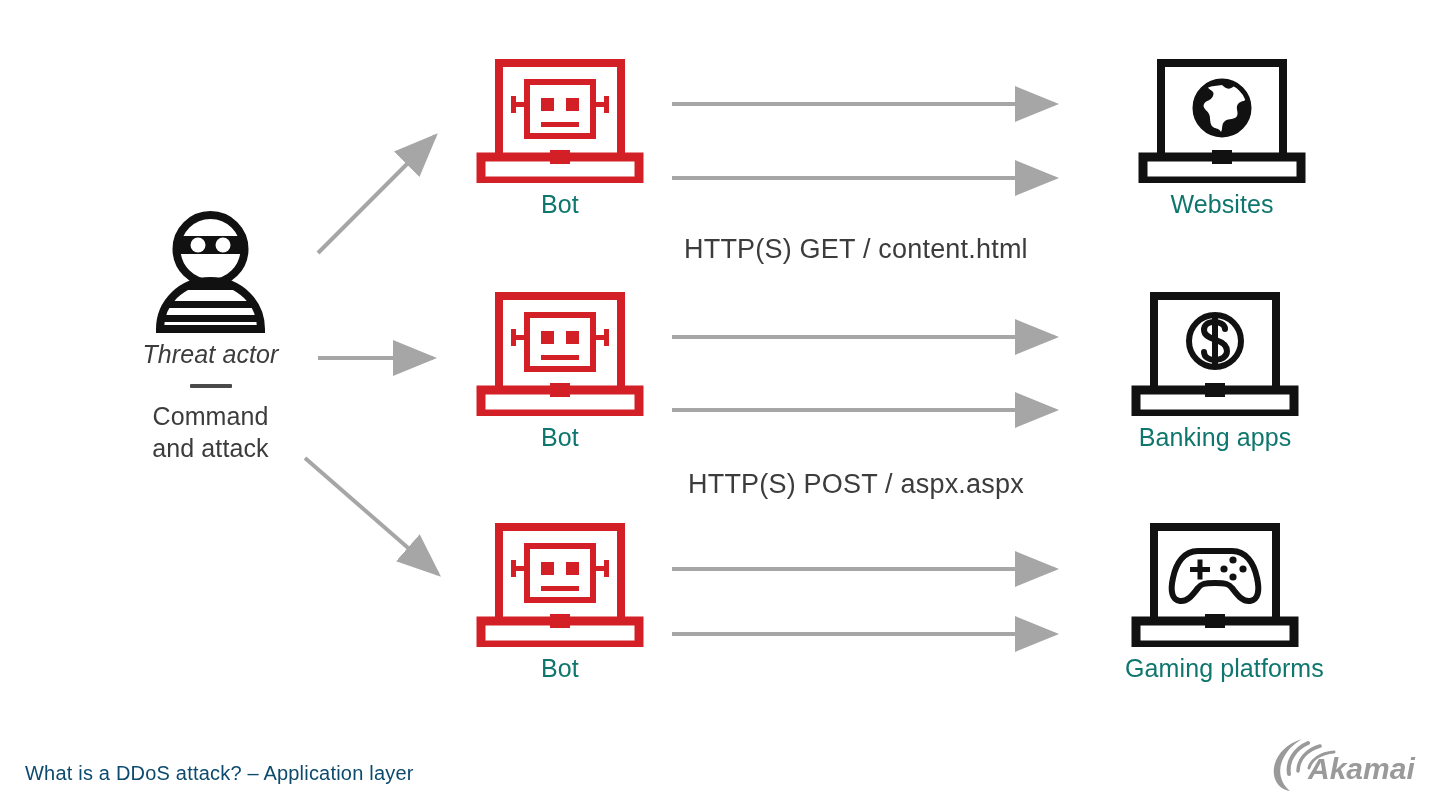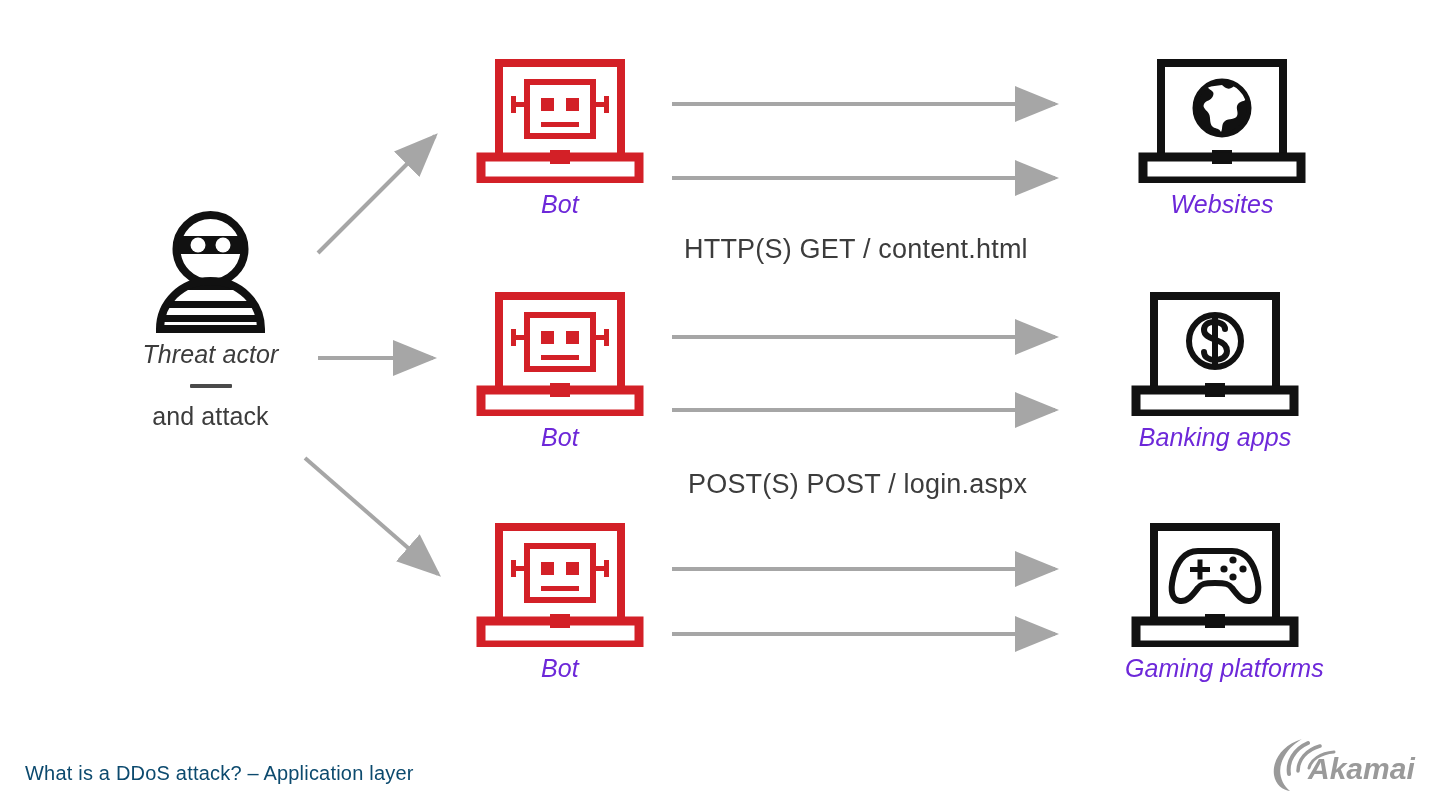--- a/index.html
+++ b/index.html
@@ -22,21 +22,21 @@
   }
   .ta-divider{
     width:42px;height:4px;background:#4a4a4a;margin:14px auto 12px auto;border-radius:1px;
   }
   .ta-label2{font-size:25px;color:#3c3c3c;line-height:1.3;letter-spacing:.1px;}
 
   
   .laptop-wrap{position:absolute;text-align:center;}
   .laptop-wrap svg{display:block;margin:0 auto;}
   .node-label{
-    font-size:25px;color:#6d28d9;margin-top:7px;white-space:nowrap;letter-spacing:.1px;font-style:italic;
+    font-size:25px;color:#0f766e;margin-top:7px;white-space:nowrap;letter-spacing:.1px;
   }
 
   
   .flow-text{
     position:absolute;font-size:27px;color:#3c3c3c;white-space:nowrap;letter-spacing:.2px;
   }
 
   
   #footer-caption{
     position:absolute;left:25px;top:762px;font-size:20px;color:#0c4a6e;
@@ -95,20 +95,21 @@
       <g clip-path="url(#bodyclip)">
         <rect x="28" y="76" width="110" height="52" fill="#ffffff"></rect>
         <rect x="28" y="76" width="110" height="9" fill="#111111"></rect>
         <rect x="28" y="96" width="110" height="7" fill="#111111"></rect>
         <rect x="28" y="110" width="110" height="7" fill="#111111"></rect>
       </g>
       <path d="M82.5,76 C112,76 133,98 133,124 L32,124 C32,98 53,76 82.5,76 Z" fill="none" stroke="#111111" stroke-width="8"></path>
     </svg>
     <div class="ta-label">Threat actor</div>
     <div class="ta-divider"></div>
+    <div class="ta-label2">Command</div>
     <div class="ta-label2">and attack</div>
   </div>
 
   <div class="laptop-wrap" style="left:470px;top:58px;width:180px;">
     <svg width="170" height="125" viewBox="0 0 170 125">
       <rect x="24" y="5" width="122" height="94" fill="none" stroke="#d32027" stroke-width="8"></rect>
       <rect x="52" y="24" width="66" height="54" fill="none" stroke="#d32027" stroke-width="6"></rect>
       <rect x="66" y="40" width="13" height="13" fill="#d32027"></rect>
       <rect x="91" y="40" width="13" height="13" fill="#d32027"></rect>
       <rect x="66" y="64" width="38" height="5" fill="#d32027"></rect>
@@ -201,21 +202,21 @@
                  C97,66 91,69 85,69 C79,69 74,66 74,61" fill="none" stroke="#111111" stroke-width="6" stroke-linecap="round"></path>
         <line x1="85" y1="25" x2="85" y2="75" stroke="#111111" stroke-width="6" stroke-linecap="round"></line>
       </g>
       <rect x="75" y="92" width="20" height="14" fill="#111111"></rect>
       <rect x="6" y="99" width="158" height="24" fill="none" stroke="#111111" stroke-width="9"></rect>
     </svg>
     <div class="node-label">Banking apps</div>
   </div>
 
   <div class="flow-text" style="left:684px;top:234px;">HTTP(S) GET / content.html</div>
-  <div class="flow-text" style="left:688px;top:469px;">POST(S) POST / login.aspx</div>
+  <div class="flow-text" style="left:688px;top:469px;">HTTP(S) POST / aspx.aspx</div>
 
   <div id="footer-caption">What is a DDoS attack? – Application layer</div>
 
   <svg id="akamai-logo" viewBox="0 0 160 60">
     <g fill="none" stroke="#9a9a9a">
       <path d="M34,6 C14,12 4,28 6,42 C7.5,52 15,57 22,58 C12,50 9,36 16,24 C21,15 28,9 36,5 Z" fill="#9a9a9a" stroke="none"></path>
       <path d="M40,10 C26,16 19,29 21,41" stroke-width="4" stroke-linecap="round"></path>
       <path d="M52,13 C38,17 30,27 30,38" stroke-width="3.5" stroke-linecap="round"></path>
       <path d="M66,19 C52,20 43,27 41,35" stroke-width="3" stroke-linecap="round"></path>
     </g>

